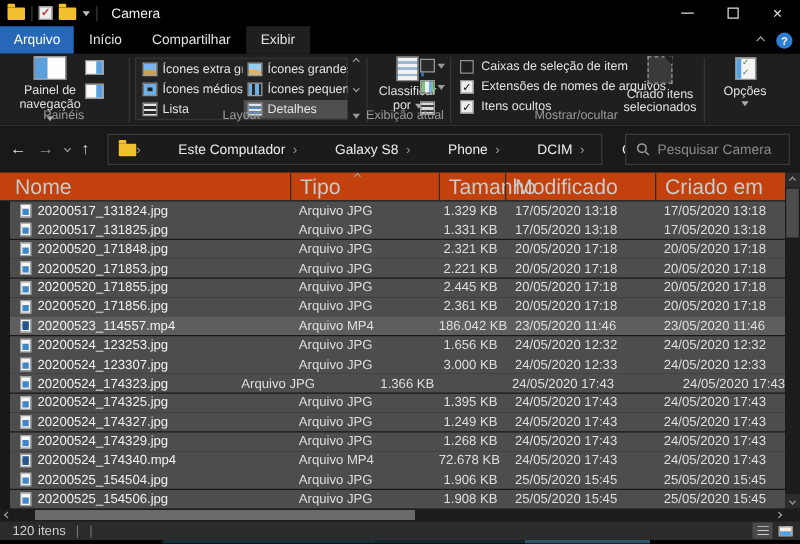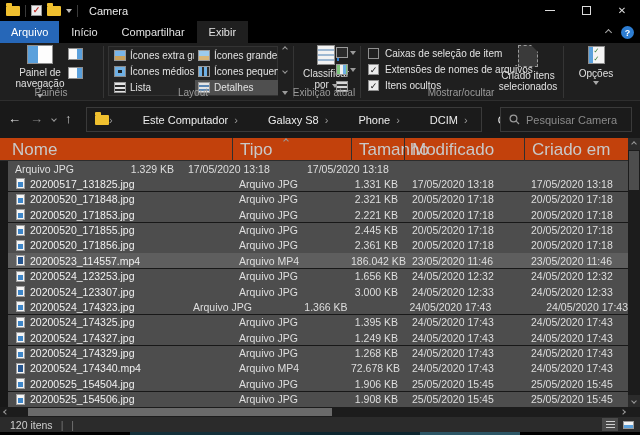--- a/index.html
+++ b/index.html
@@ -284,20 +284,24 @@
     <div class="hcol first" style="left:0; width:232px;">Nome</div>
     <div class="hcol" style="left:232px; width:119px;">Tipo</div>
     <div class="hcol" style="left:351px; width:53px;">Tamanho</div>
     <div class="hcol" style="left:404px; width:120px;">Modificado</div>
     <div class="hcol" style="left:524px; width:100px;">Criado em</div>
     <span class="sort-caret caret up sm"></span>
   </div>
 
   <div class="filelist" id="filelist">
       <div class="frow" style="top: 0px;">
+      <span class="c-name">
+          <span class="ficon jpg"></span>
+          <span>20200517_131824.jpg</span>
+        </span>
       <span class="c-tipo">Arquivo JPG</span>
       <span class="c-size">1.329 KB</span>
       <span class="c-mod">17/05/2020 13:18</span>
       <span class="c-cri">17/05/2020 13:18</span>
     </div>
       <div class="frow" style="top: 15.38px;">
       <span class="c-name">
           <span class="ficon jpg"></span>
           <span>20200517_131825.jpg</span>
         </span>

